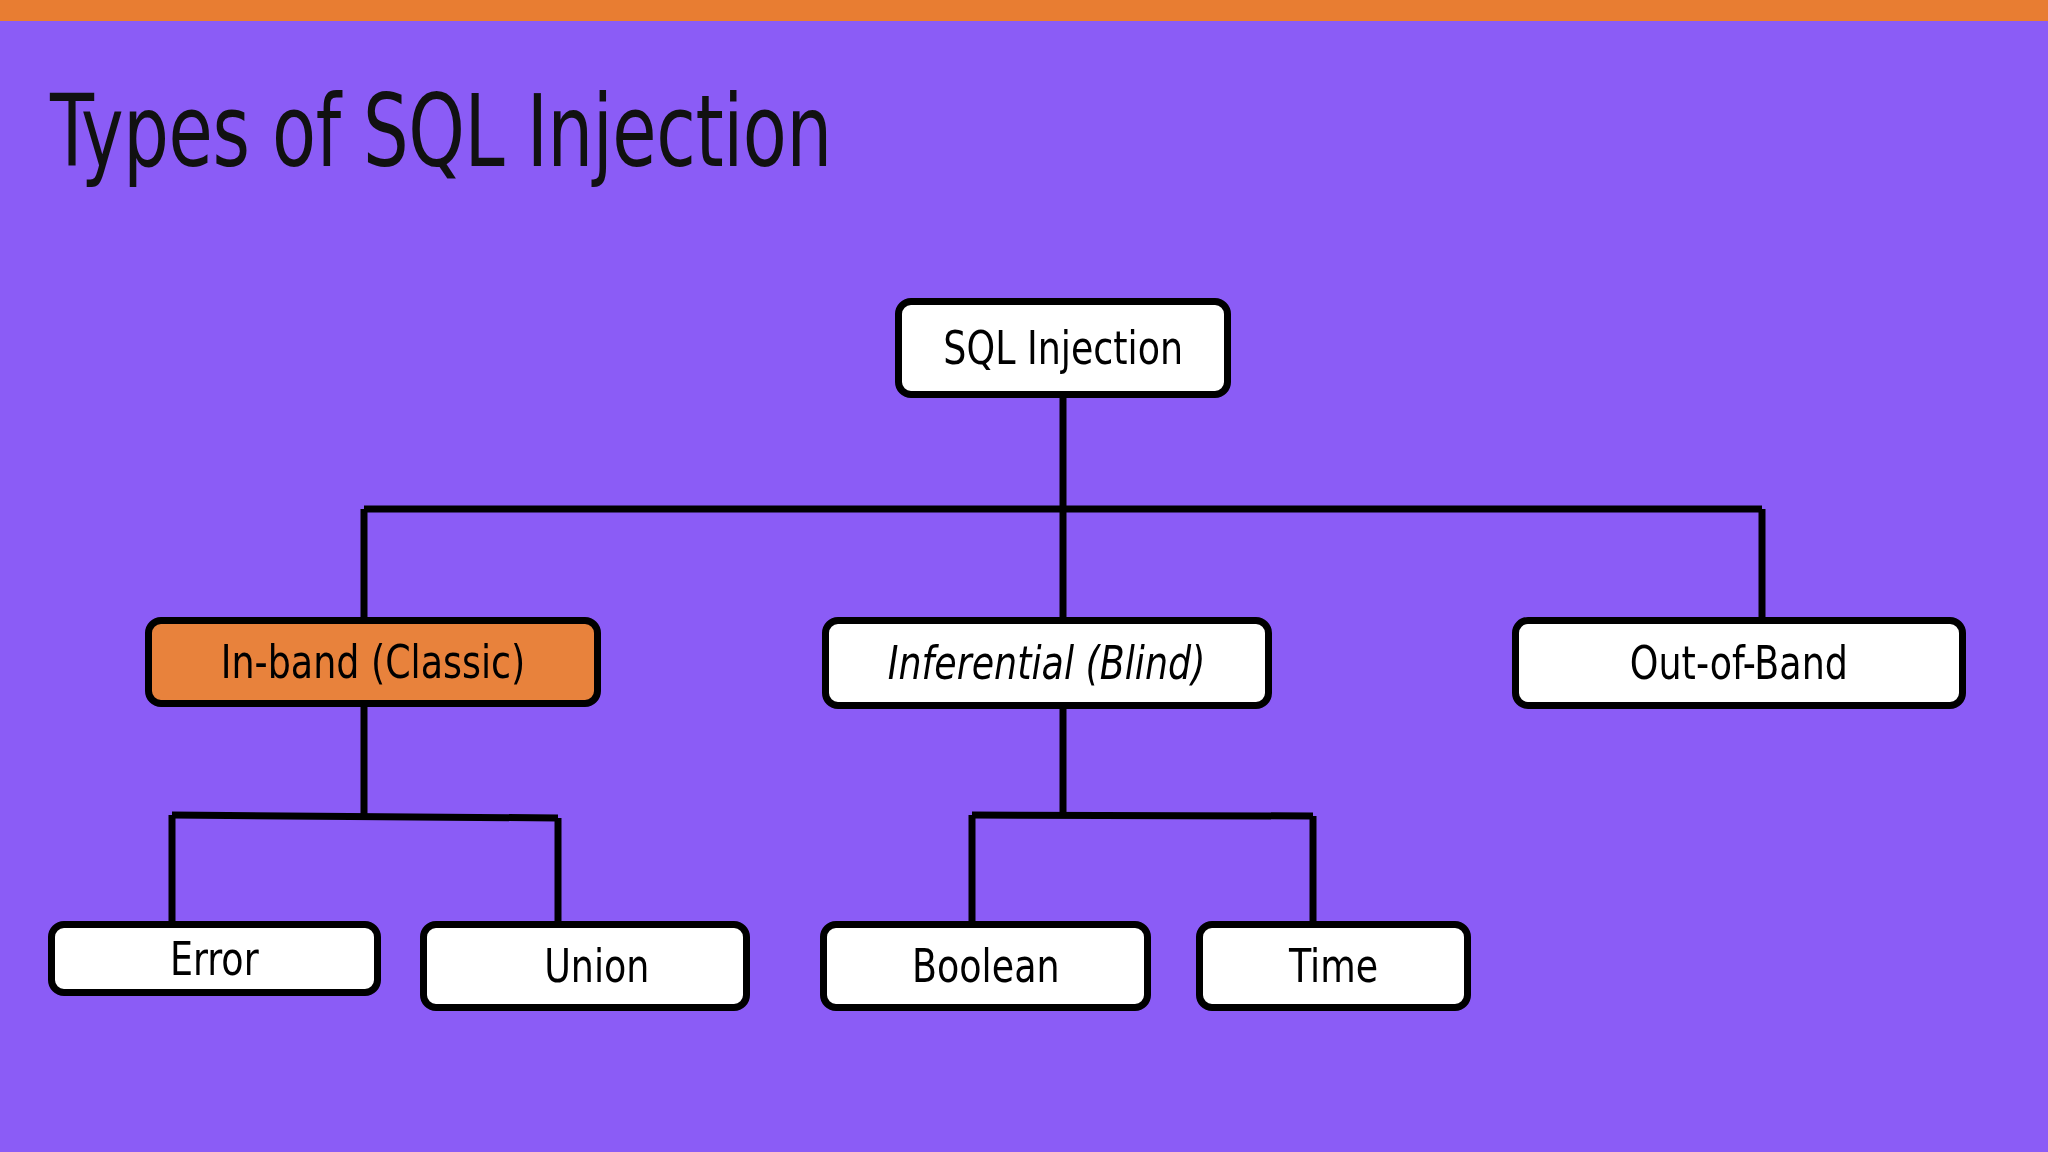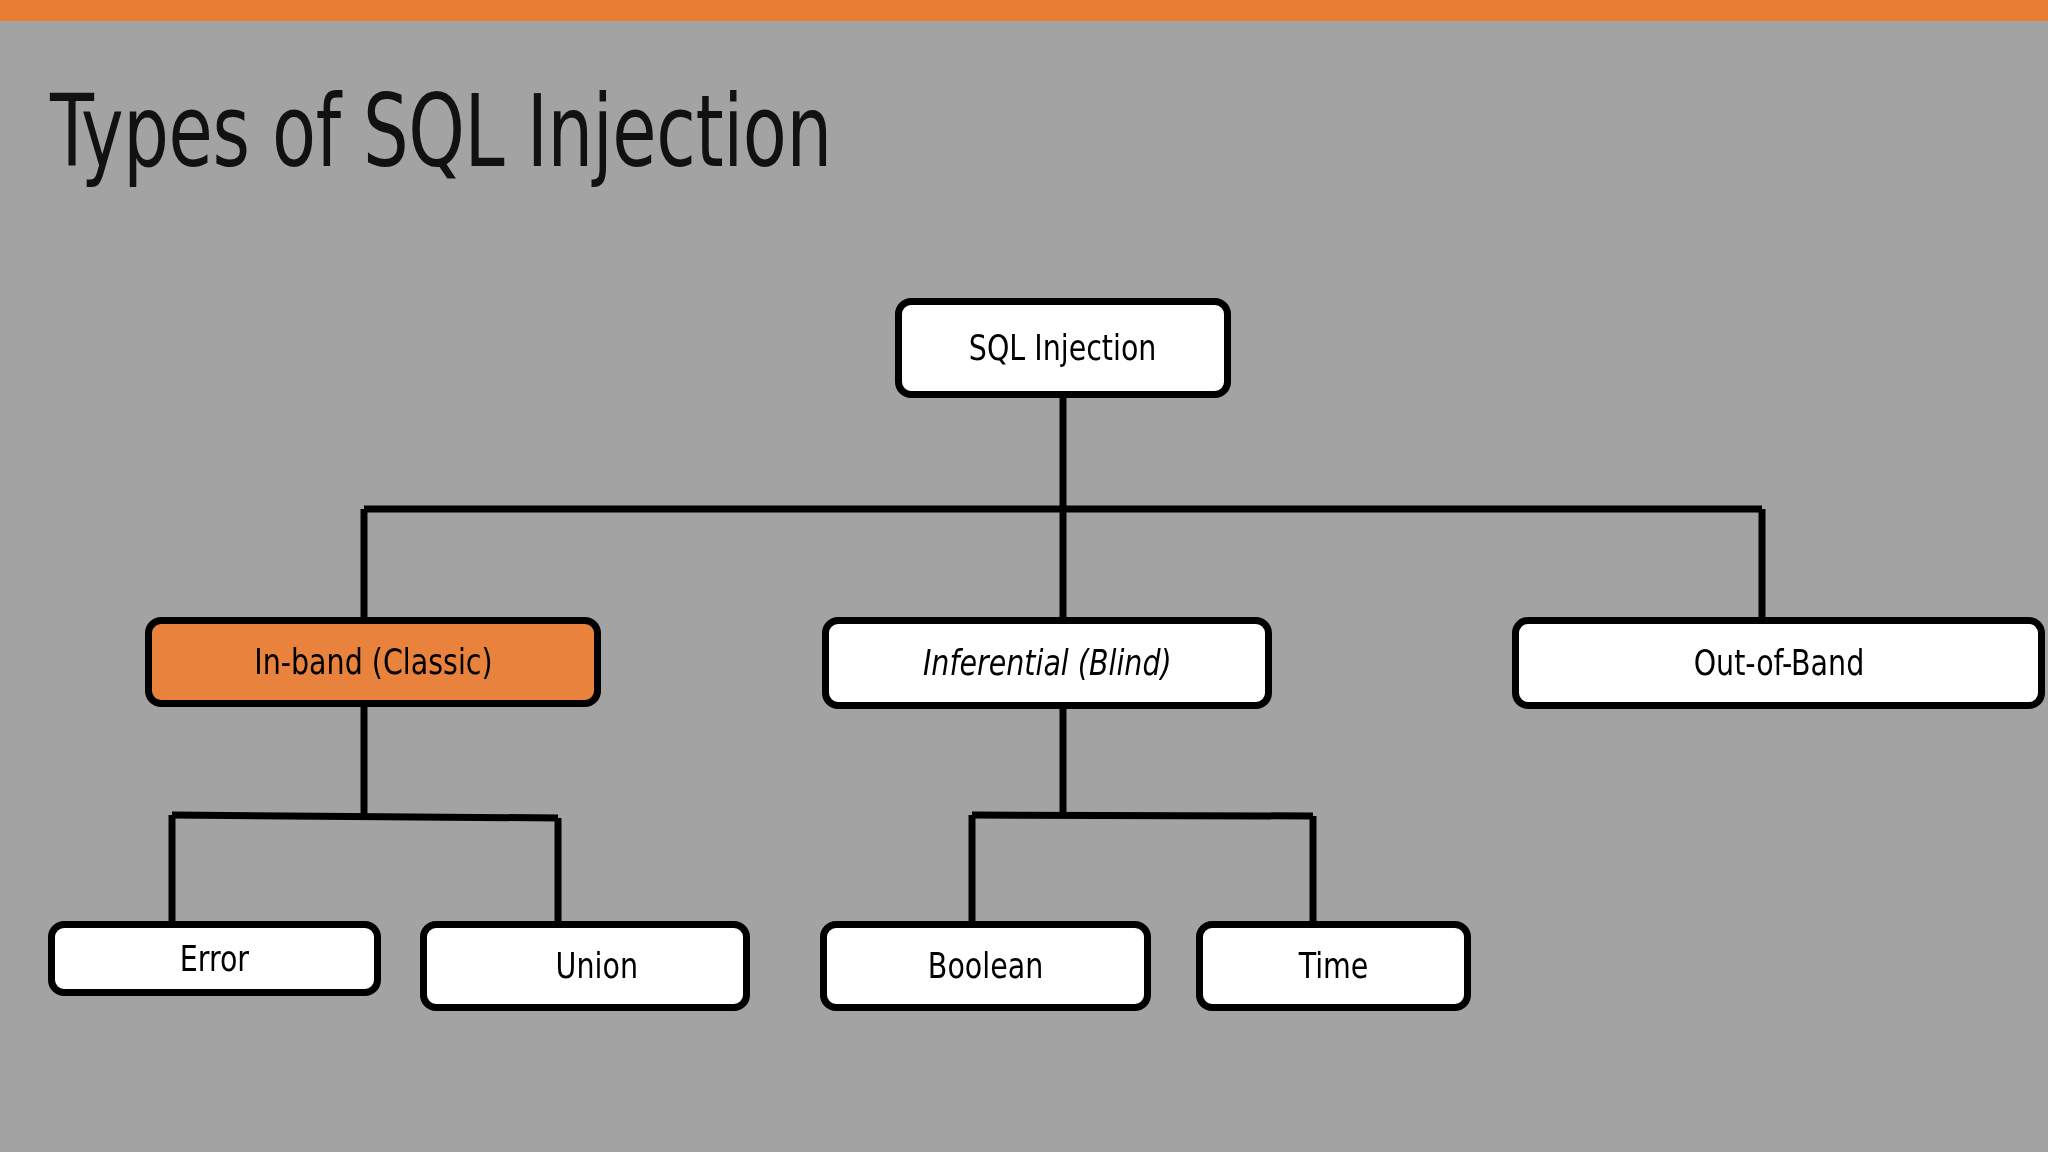--- a/index.html
+++ b/index.html
@@ -11,21 +11,21 @@
     width: 2048px;
     height: 1152px;
     overflow: hidden;
     font-family: "Liberation Sans", sans-serif;
     -webkit-font-smoothing: antialiased;
   }
   #slide {
     position: relative;
     width: 2048px;
     height: 1152px;
-    background: #a3a3a3;
+    background: #8b5cf6;
   }
   
   #accent-bar {
     position: absolute;
     left: 0;
     top: 0;
     width: 2048px;
     height: 21px;
     background: #E87D32;
   }
@@ -66,21 +66,21 @@
     position: absolute;
     box-sizing: border-box;
     border: 7px solid #000000;
     border-radius: 16px;
     background: #ffffff;
     display: flex;
     align-items: center;
     justify-content: center;
     color: #000000;
     font-family: "DejaVu Sans Condensed", "Liberation Sans Narrow", "Liberation Sans", sans-serif;
-    font-size: 36px;
+    font-size: 46px;
     font-weight: 400;
     line-height: 1;
     white-space: nowrap;
     overflow: hidden;
   }
   .node .node-label {
     transform: scaleX(0.88);
     transform-origin: center center;
     display: block;
   }
@@ -92,21 +92,21 @@
     left: 895px;  top: 298px;  width: 336px;  height: 100px;
   }
   
   #node-inband {
     left: 145px;  top: 617px;  width: 456px;  height: 90px;
   }
   #node-inferential {
     left: 822px;  top: 617px;  width: 450px;  height: 92px; font-style: italic;
   }
   #node-oob {
-    left: 1512px; top: 617px;  width: 533px;  height: 92px;
+    left: 1512px; top: 617px;  width: 454px;  height: 92px;
   }
   
   #node-error {
     left: 48px;   top: 921px;  width: 333px;  height: 75px;
   }
   #node-union {
     left: 420px;  top: 921px;  width: 330px;  height: 90px; padding-left: 24px;
   }
   #node-boolean {
     left: 820px;  top: 921px;  width: 331px;  height: 90px;

